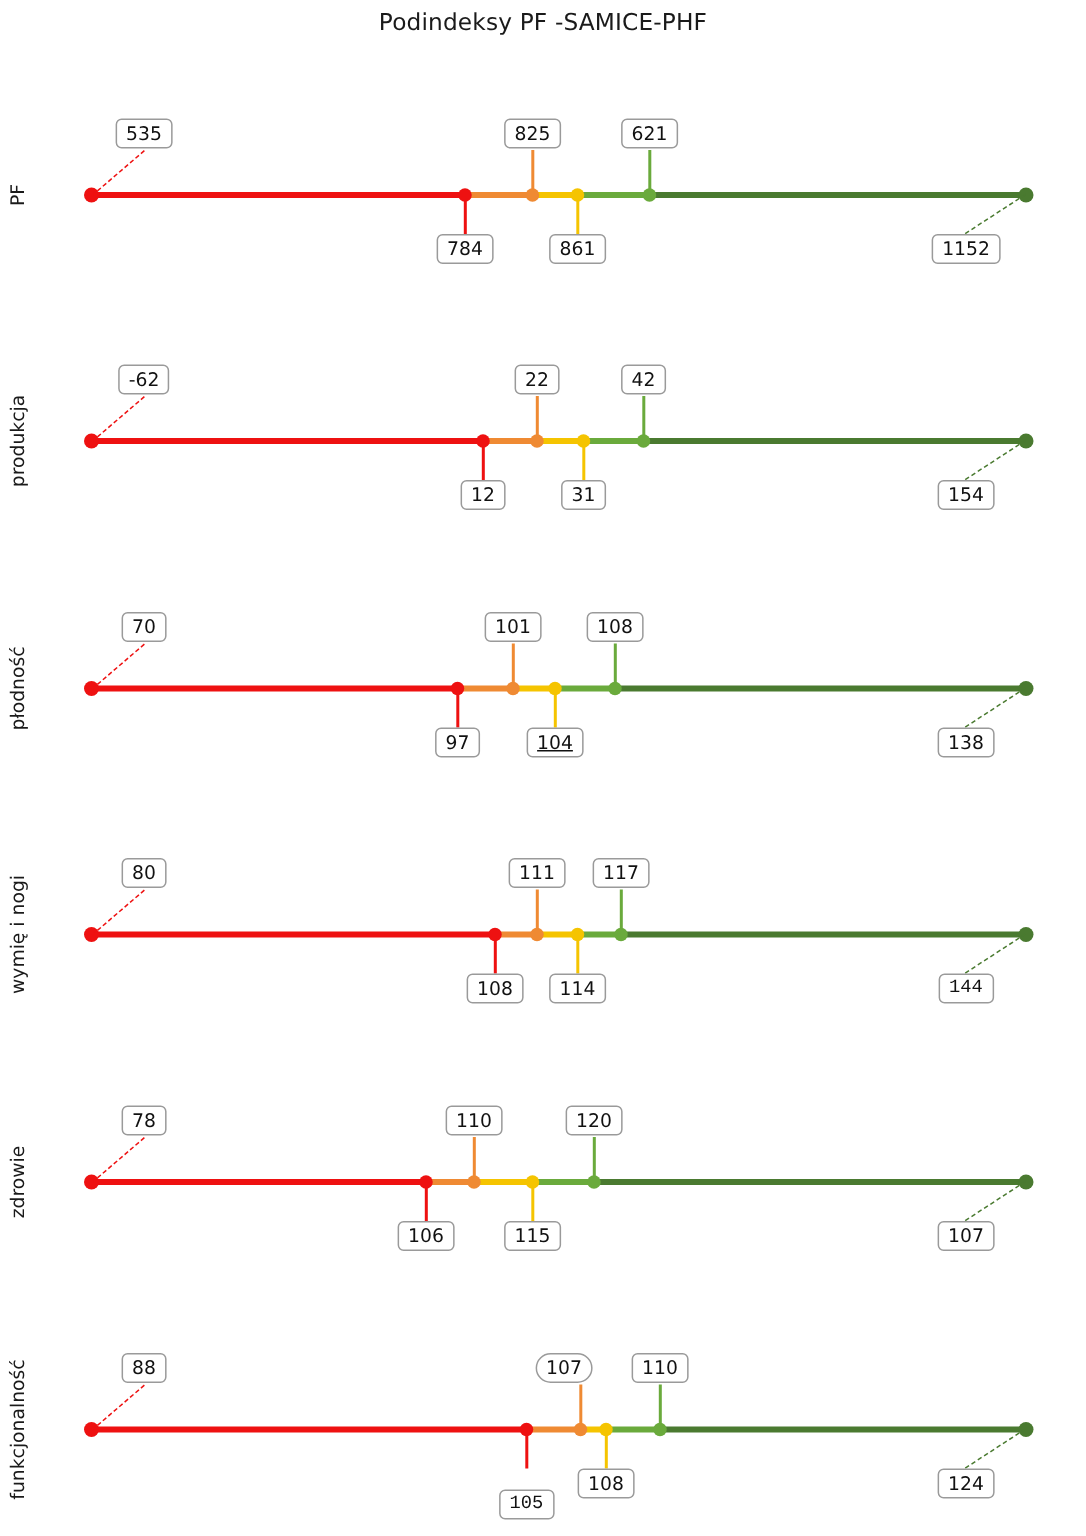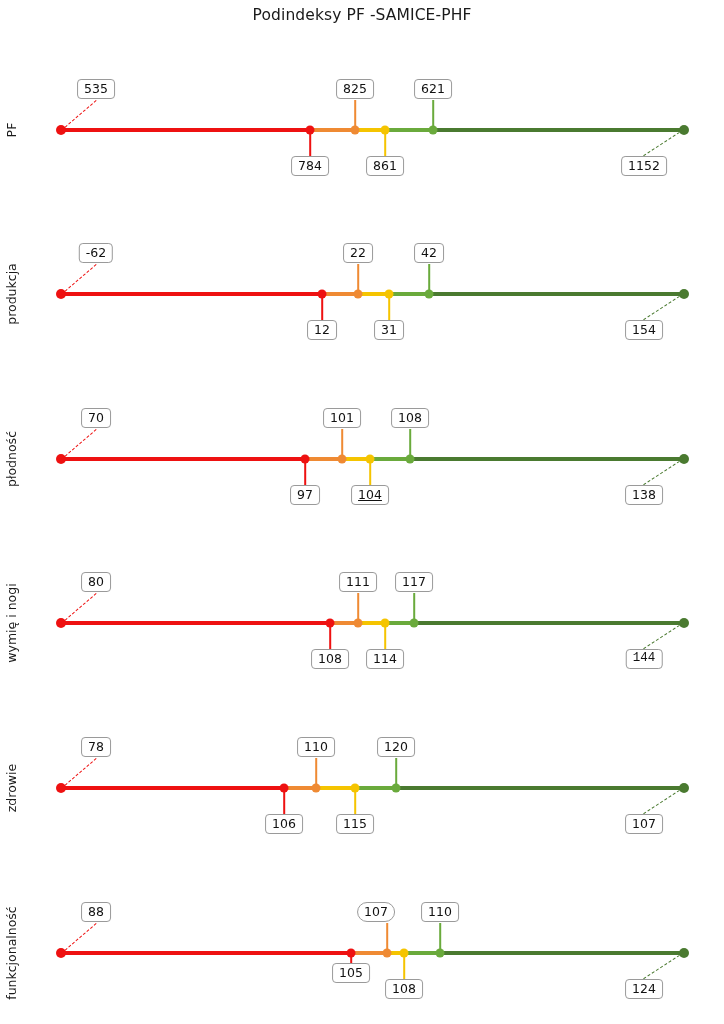--- a/index.html
+++ b/index.html
@@ -237,21 +237,21 @@
           <div class="seg cap-l" style="left: 61px; width: 290px; top: 80px; background: rgb(238, 17, 17);"></div>
           <div class="seg" style="left: 351px; width: 36px; top: 80px; background: rgb(239, 138, 51);"></div>
           <div class="seg" style="left: 387px; width: 17px; top: 80px; background: rgb(245, 196, 0);"></div>
           <div class="seg" style="left: 404px; width: 36px; top: 80px; background: rgb(106, 170, 60);"></div>
           <div class="seg cap-r" style="left: 440px; width: 244px; top: 80px; background: rgb(74, 122, 48);"></div>
           <div class="dot end" style="left: 61px; top: 82px; background: rgb(238, 17, 17);"></div>
           <div class="leader" style="left: 61px; top: 82px; width: 46.0977px; border-top-color: rgb(238, 17, 17); transform: rotate(-40.6013deg);"></div>
           <div class="lbl" style="left: 96px; top: 31px;">88</div>
           <div class="stem" style="left: 351px; background: rgb(238, 17, 17); top: 84px; height: 24px;"></div>
           <div class="dot" style="left: 351px; top: 82px; background: rgb(238, 17, 17);"></div>
-          <div class="lbl" style="left: 351px; top: 92px;">105</div>
+          <div class="lbl" style="left: 351px; top: 122px; font-family: Liberation Mono, monospace;">105</div>
           <div class="stem" style="left: 387px; background: rgb(239, 138, 51); top: 52px; height: 28px;"></div>
           <div class="dot" style="left: 387px; top: 82px; background: rgb(239, 138, 51);"></div>
           <div class="lbl" style="left: 376px; top: 31px; border-radius: 10px;">107</div>
           <div class="stem" style="left: 404px; background: rgb(245, 196, 0); top: 84px; height: 24px;"></div>
           <div class="dot" style="left: 404px; top: 82px; background: rgb(245, 196, 0);"></div>
           <div class="lbl" style="left: 404px; top: 108px;">108</div>
           <div class="stem" style="left: 440px; background: rgb(106, 170, 60); top: 52px; height: 28px;"></div>
           <div class="dot" style="left: 440px; top: 82px; background: rgb(106, 170, 60);"></div>
           <div class="lbl" style="left: 440px; top: 31px;">110</div>
           <div class="dot end" style="left: 684px; top: 82px; background: rgb(74, 122, 48);"></div>

